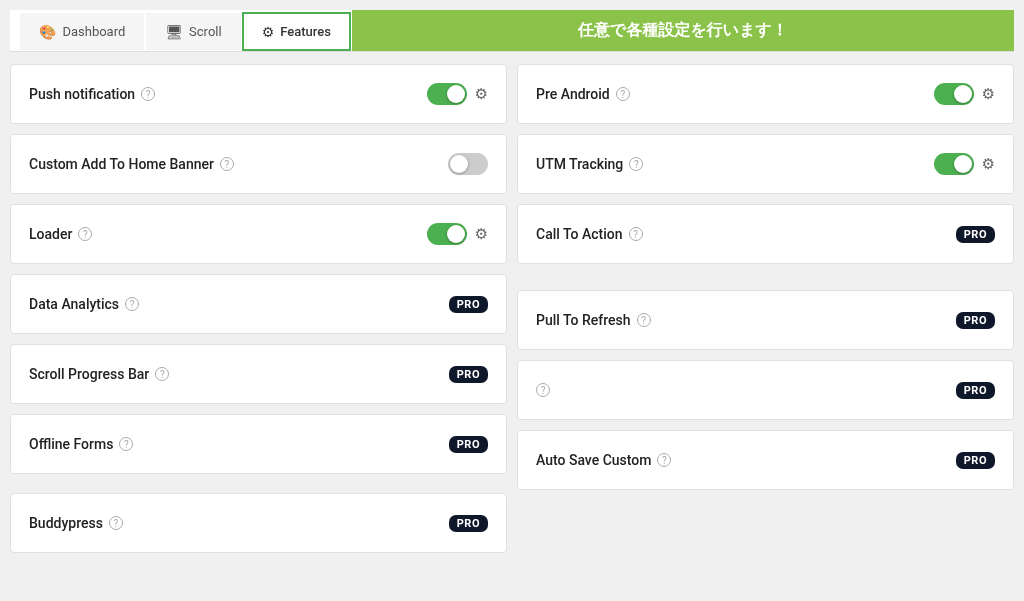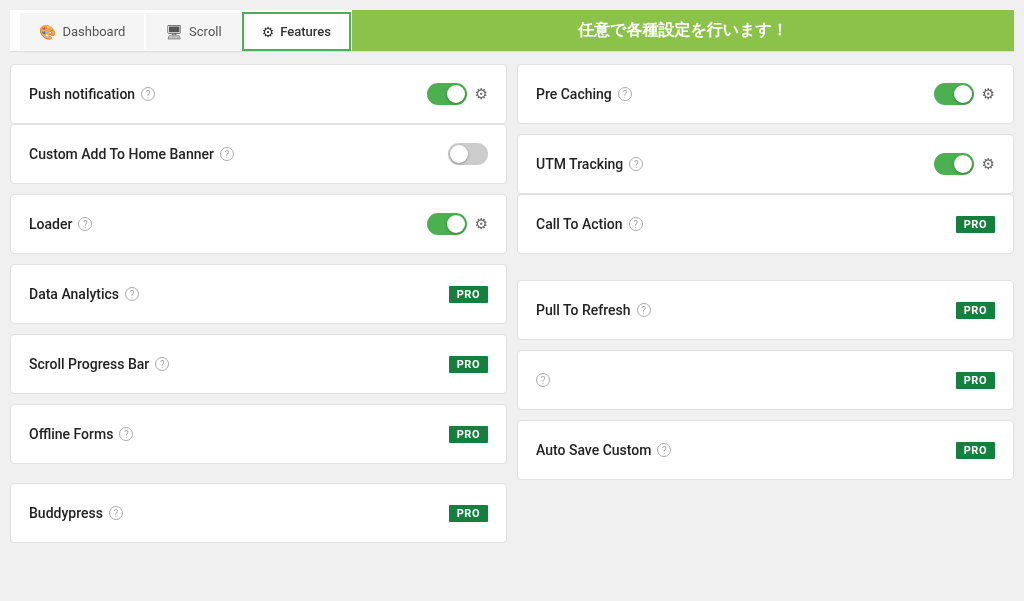--- a/index.html
+++ b/index.html
@@ -142,26 +142,26 @@
       box-shadow: 0 1px 3px rgba(0,0,0,0.3);
     }
     
     .gear-icon {
       font-size: 15px;
       color: #666;
       cursor: pointer;
     }
     
     .pro-badge {
-      background: #15803d;
+      background: #0f172a;
       color: #fff;
       font-size: 11px;
       font-weight: bold;
       padding: 2px 8px;
-      border-radius: 1px;
+      border-radius: 7px;
       letter-spacing: 0.5px;
     }
   </style>
 </head>
 <body>
 
 <div class="page-wrapper">
 
   <div class="tab-bar">
     <div class="tab">
@@ -194,21 +194,21 @@
           <div class="feature-right">
             <label class="toggle">
               <div class="toggle-track on">
                 <div class="toggle-thumb"></div>
               </div>
             </label>
             <span class="gear-icon">⚙</span>
           </div>
         </div>
 
-        <div class="feature-card" style="">
+        <div class="feature-card" style="margin-top:10px">
           <div class="feature-left">
             <span class="feature-name">Custom Add To Home Banner</span>
             <span class="help-icon">?</span>
           </div>
           <div class="feature-right">
             <label class="toggle">
               <div class="toggle-track off">
                 <div class="toggle-thumb"></div>
               </div>
             </label>
@@ -268,21 +268,21 @@
           <div class="feature-right">
             <span class="pro-badge">PRO</span>
           </div>
         </div>
       </div>
 
       <div>
 
         <div class="feature-card">
           <div class="feature-left">
-            <span class="feature-name">Pre Caching</span>
+            <span class="feature-name">Pre Android</span>
             <span class="help-icon">?</span>
           </div>
           <div class="feature-right">
             <label class="toggle">
               <div class="toggle-track on">
                 <div class="toggle-thumb"></div>
               </div>
             </label>
             <span class="gear-icon">⚙</span>
           </div>
@@ -296,21 +296,21 @@
           <div class="feature-right">
             <label class="toggle">
               <div class="toggle-track on">
                 <div class="toggle-thumb"></div>
               </div>
             </label>
             <span class="gear-icon">⚙</span>
           </div>
         </div>
 
-        <div class="feature-card" style="">
+        <div class="feature-card" style="margin-top:10px">
           <div class="feature-left">
             <span class="feature-name">Call To Action</span>
             <span class="help-icon">?</span>
           </div>
           <div class="feature-right">
             <span class="pro-badge">PRO</span>
           </div>
         </div>
 
         <div class="feature-card" style="margin-top:26px">

